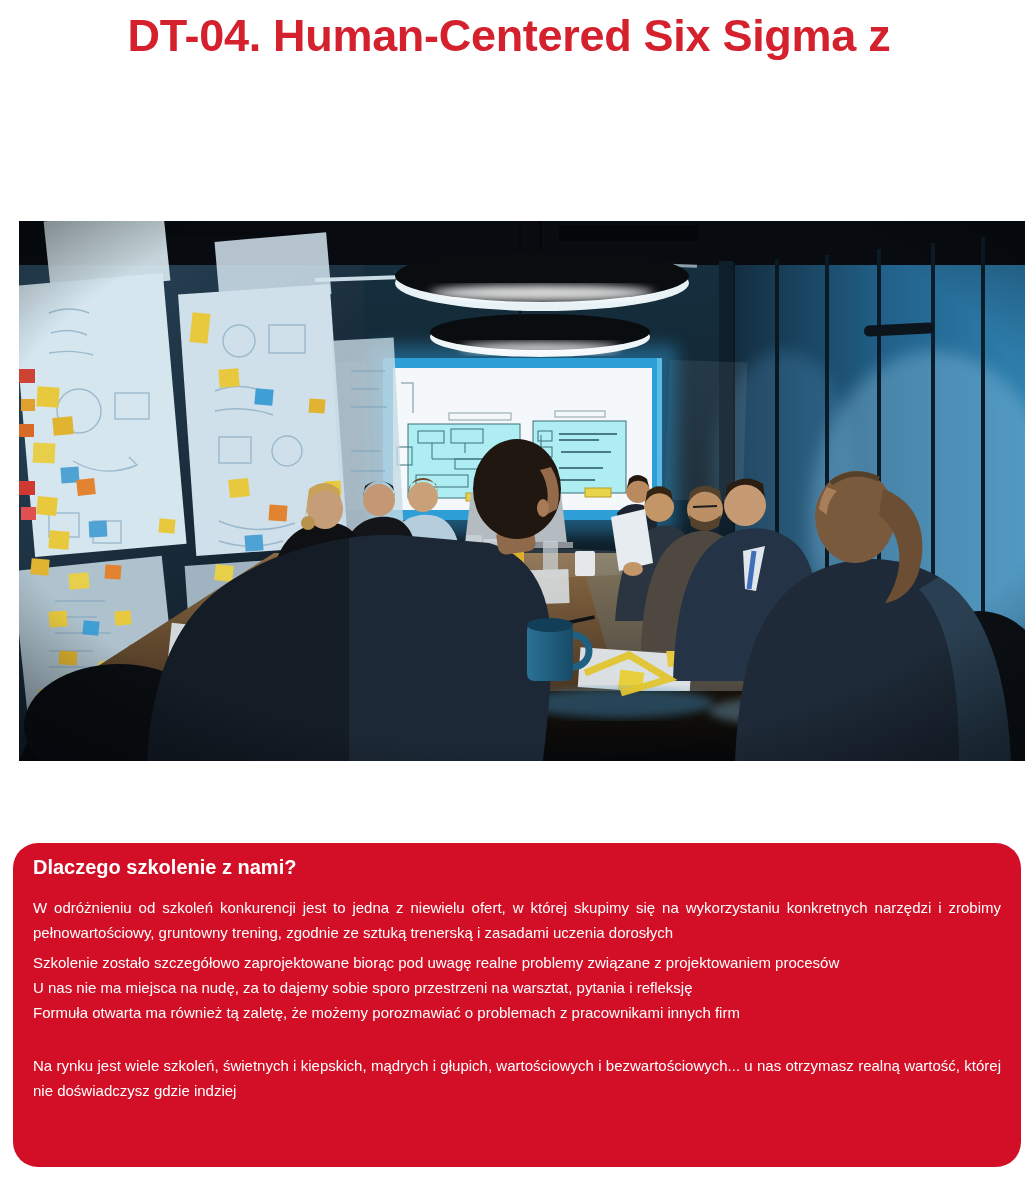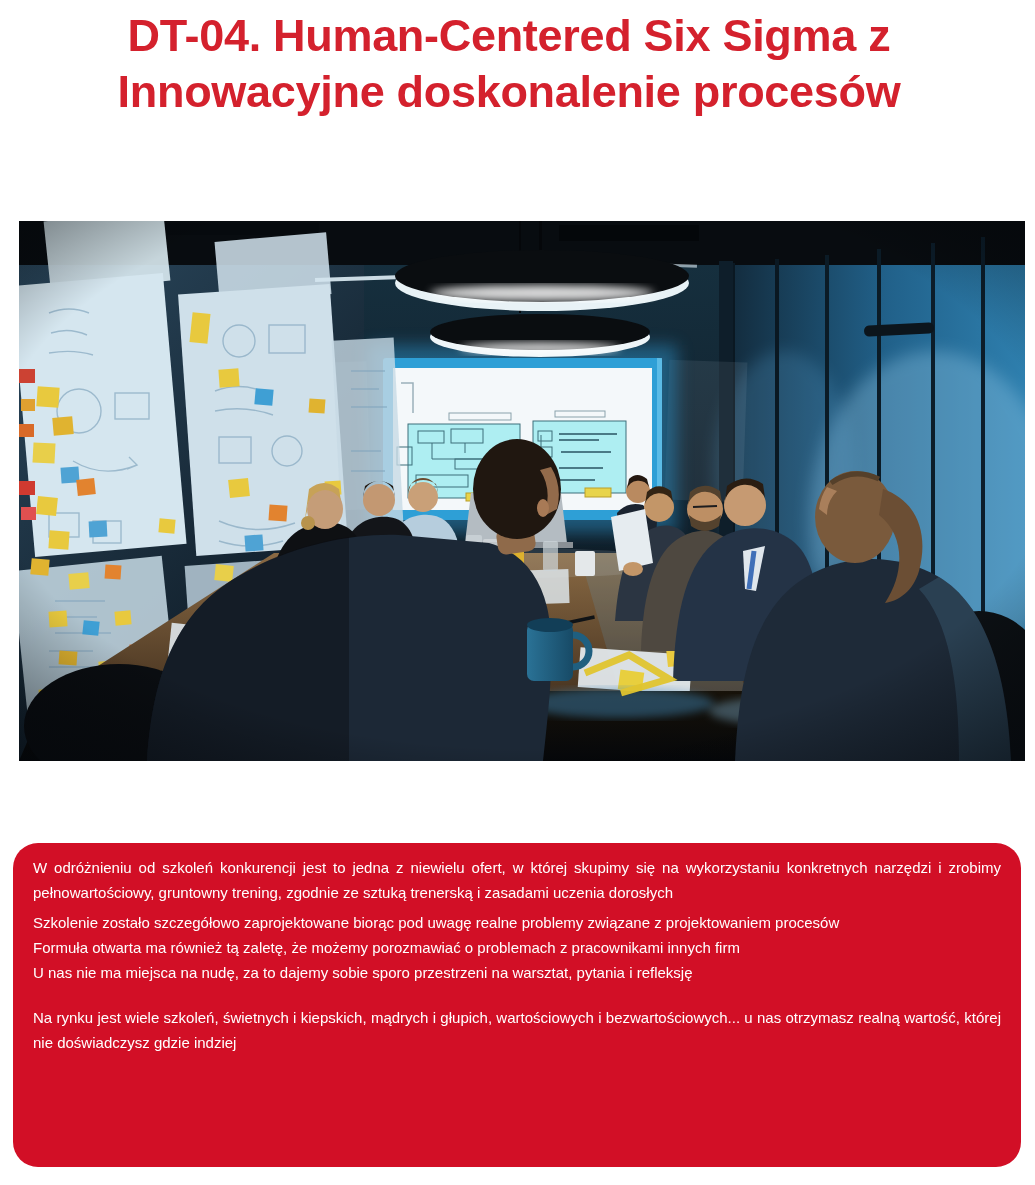--- a/index.html
+++ b/index.html
@@ -16,30 +16,29 @@
         overflow:hidden;background:#0b1016;}
   .hero svg{display:block;width:100%;height:100%;}
 
   
   .info-box{position:absolute;left:13px;top:843px;width:1008px;height:324px;
             box-sizing:border-box;background:#d20f26;border-radius:25px;
             padding:12px 20px 10px 20px;color:#ffffff;}
   .info-box h2{margin:0 0 15px 0;font-size:20px;line-height:25px;font-weight:bold;}
   .info-box p{margin:0;font-size:15px;line-height:25px;text-align:justify;}
   .info-box p.gap16{margin-top:5px;}
-  .info-box p.gap12{margin-top:20px;}
+  .info-box p.gap12{margin-top:28px;}
 </style>
 </head>
 <body>
 
 <main>
 
   <header class="title-block">
     <div class="title-line">DT-04. Human-Centered Six Sigma z</div>
-    <div class="title-line">Innowacyjne doskonalenie procesów</div>
   </header>
 
   <figure class="hero">
     <svg viewBox="0 0 1006 540" preserveAspectRatio="none">
       <defs>
         <linearGradient id="leftWallG" x1="0" y1="0" x2="0.6" y2="1">
           <stop offset="0" stop-color="#2c4a60"></stop>
             <stop offset="1" stop-color="#0d1822"></stop>
         </linearGradient>
         <linearGradient id="backWallG" x1="0" y1="0" x2="0" y2="1">
@@ -330,20 +329,21 @@
         <path d="M864,268 C898,280 910,312 900,350 C894,370 880,380 866,382 C886,352 886,314 860,294 Z" fill="#6b4e34"></path>
         <path d="M800,288 a40,46 0 0 1 8,-22 l10,4 q-10,10 -10,24 Z" fill="#bd8f68" opacity="0.7"></path>
         <path d="M812,262 q22,-16 48,-4" stroke="#55402a" stroke-width="5" fill="none"></path>
       </g>
 
       <rect x="0" y="0" width="1006" height="540" fill="url(#vinG)"></rect>
     </svg>
   </figure>
 
   <section class="info-box">
+    <h2>Dlaczego szkolenie z nami?</h2>
     <p>W odróżnieniu od szkoleń konkurencji jest to jedna z niewielu ofert, w której skupimy się na wykorzystaniu konkretnych narzędzi i zrobimy pełnowartościowy, gruntowny trening, zgodnie ze sztuką trenerską i zasadami uczenia dorosłych</p>
     <p class="gap16">Szkolenie zostało szczegółowo zaprojektowane  biorąc pod uwagę realne problemy związane z projektowaniem procesów</p>
+    <p>U nas nie ma miejsca na nudę, za to dajemy sobie sporo przestrzeni na warsztat, pytania i refleksję</p>
     <p>Formuła otwarta ma również tą zaletę, że możemy porozmawiać o problemach z pracownikami innych firm</p>
-    <p>U nas nie ma miejsca na nudę, za to dajemy sobie sporo przestrzeni na warsztat, pytania i refleksję</p>
     <p class="gap12">Na rynku jest wiele szkoleń, świetnych i kiepskich, mądrych i głupich, wartościowych i bezwartościowych... u nas  otrzymasz realną wartość, której nie doświadczysz gdzie indziej</p>
   </section>
 
 </main>
 
 </body></html>

